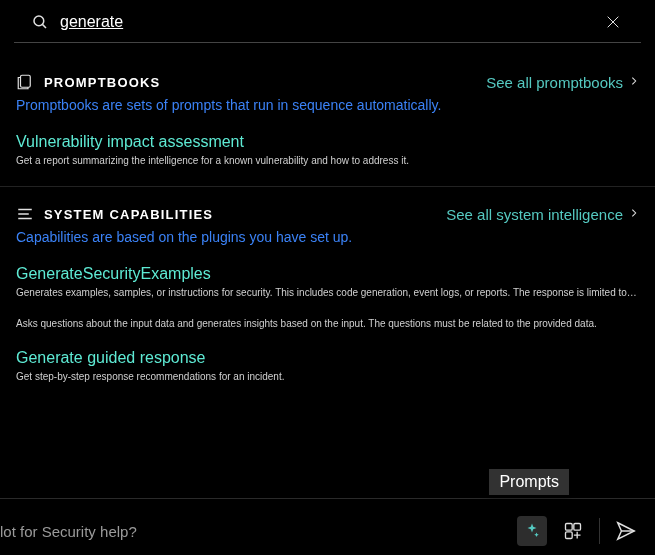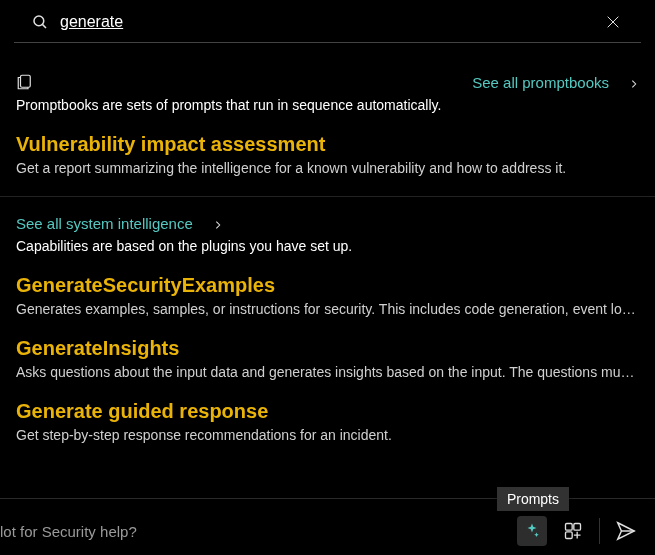--- a/index.html
+++ b/index.html
@@ -59,43 +59,43 @@
   .section-title {
     font-size: 13px;
     font-weight: 700;
     letter-spacing: 1.2px;
     color: #fff;
   }
   .see-all {
     color: #55c9c1;
     font-size: 15px;
     cursor: pointer;
-    display:flex; align-items:flex-end; gap:20px;
+    display:flex; align-items:flex-start; gap:6px;
   }
   .see-all .chev {
     color: #e0e0e0;
   }
   .section-desc {
-    color: #ffffff;
+    color: #3b82f6;
     font-size: 14px;
     margin-bottom: 20px;
   }
 
   .item {
     margin-bottom: 20px;
     cursor: pointer;
   }
   .item-title {
-    font-size: 20px;
-    font-weight: 700;
-    color: #eab308;
+    font-size: 16px;
+    font-weight: 400;
+    color: #5eead4;
     margin-bottom: 4px;
   }
   .item-desc {
-    font-size: 14px;
+    font-size: 10px;
     color: #d0d0d0;
     white-space: nowrap;
     overflow: hidden;
     text-overflow: ellipsis;
   }
 
   .divider {
     height: 1px;
     background: #222;
     margin-top: 12px;
@@ -137,25 +137,25 @@
   .sources-btn, .send-btn {
     width:28px; height:28px; display:flex; align-items:center; justify-content:center;
     color:#e0e0e0; cursor:pointer;
   }
   .vsep {
     width:1px; height:26px; background:#333;
   }
 
   .tooltip {
     position:absolute;
-    bottom: 44px;
+    bottom: 60px;
     right: 86px;
     background:#323232;
     color:#fff;
-    font-size:14px;
+    font-size:16px;
     padding:4px 10px;
     border-radius:0;
     box-shadow: 0 2px 6px rgba(0,0,0,0.5);
     pointer-events:none;
   }
 
   svg { display:block; }
 </style>
 </head>
 <body>
@@ -178,20 +178,21 @@
 
 <div class="section">
   <div class="section-header">
     <div class="section-header-left">
       <span class="hdr-icon">
         <svg width="18" height="18" viewBox="0 0 24 24" fill="none" stroke="currentColor" stroke-width="1.6">
           <rect x="6" y="3" width="13" height="16" rx="2"></rect>
           <path d="M6 6 H3 V21 H16 V19"></path>
         </svg>
       </span>
+      <span class="section-title">PROMPTBOOKS</span>
     </div>
     <span class="see-all">
       <span>See all promptbooks</span>
       <span class="chev">
         <svg width="10" height="14" viewBox="0 0 24 24" fill="none" stroke="currentColor" stroke-width="2.5">
           <polyline points="8,4 16,12 8,20"></polyline>
         </svg>
       </span>
     </span>
   </div>
@@ -200,38 +201,47 @@
   <div class="item">
     <div class="item-title">Vulnerability impact assessment</div>
     <div class="item-desc">Get a report summarizing the intelligence for a known vulnerability and how to address it.</div>
   </div>
 </div>
 
 <div class="divider"></div>
 
 <div class="section" style="margin-top:18px">
   <div class="section-header">
+    <div class="section-header-left">
+      <span class="hdr-icon">
+        <svg width="18" height="18" viewBox="0 0 24 24" fill="none" stroke="currentColor" stroke-width="2">
+          <line x1="3" y1="6" x2="21" y2="6"></line>
+          <line x1="3" y1="12" x2="17" y2="12"></line>
+          <line x1="3" y1="18" x2="21" y2="18"></line>
+        </svg>
+      </span>
+      <span class="section-title">SYSTEM CAPABILITIES</span>
+    </div>
     <span class="see-all">
       <span>See all system intelligence</span>
       <span class="chev">
         <svg width="10" height="14" viewBox="0 0 24 24" fill="none" stroke="currentColor" stroke-width="2.5">
           <polyline points="8,4 16,12 8,20"></polyline>
         </svg>
       </span>
     </span>
   </div>
   <div class="section-desc">Capabilities are based on the plugins you have set up.</div>
 
   <div class="item">
     <div class="item-title">GenerateSecurityExamples</div>
     <div class="item-desc">Generates examples, samples, or instructions for security. This includes code generation, event logs, or reports. The response is limited to security topics.</div>
   </div>
 
   <div class="item">
-    <div class="item-title">GenerateInsights</div>
     <div class="item-desc">Asks questions about the input data and generates insights based on the input. The questions must be related to the provided data.</div>
   </div>
 
   <div class="item">
     <div class="item-title">Generate guided response</div>
     <div class="item-desc">Get step-by-step response recommendations for an incident.</div>
   </div>
 </div>
 
 <div class="bottom-divider"></div>

